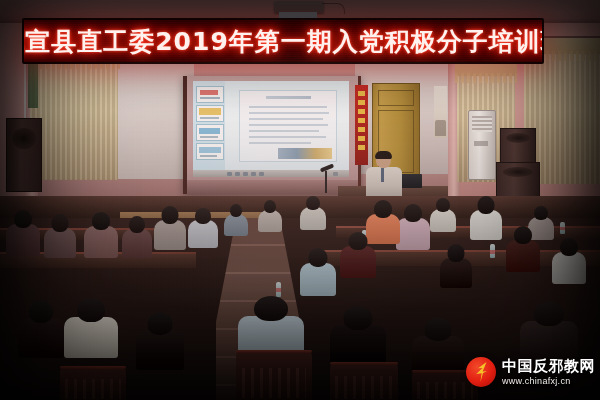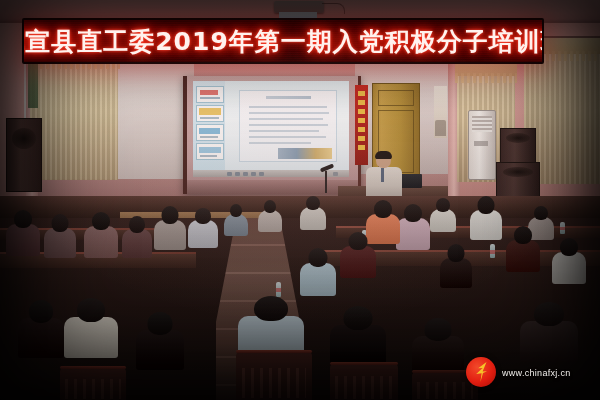--- a/index.html
+++ b/index.html
@@ -614,17 +614,18 @@
   <div class="grade"></div>
   <div class="vignette"></div>
 
   <div id="watermark">
     <div class="wm-logo">
       <svg class="flame" viewBox="0 0 13 22" xmlns="http://www.w3.org/2000/svg" aria-hidden="true">
         <path d="M11.5 1 L3.2 7.2 L7.6 7.0 L1.2 13.0 L6.6 12.2 L5.4 21 L8.0 12.0 L12.0 10.2 L7.6 10.4 Z" fill="#f7c32a"></path>
       </svg>
     </div>
     <div class="wm-text">
+      <span class="wm-cn">中国反邪教网</span>
       <span class="wm-url">www.chinafxj.cn</span>
     </div>
   </div>
 
 </div>
 
 </body></html>

